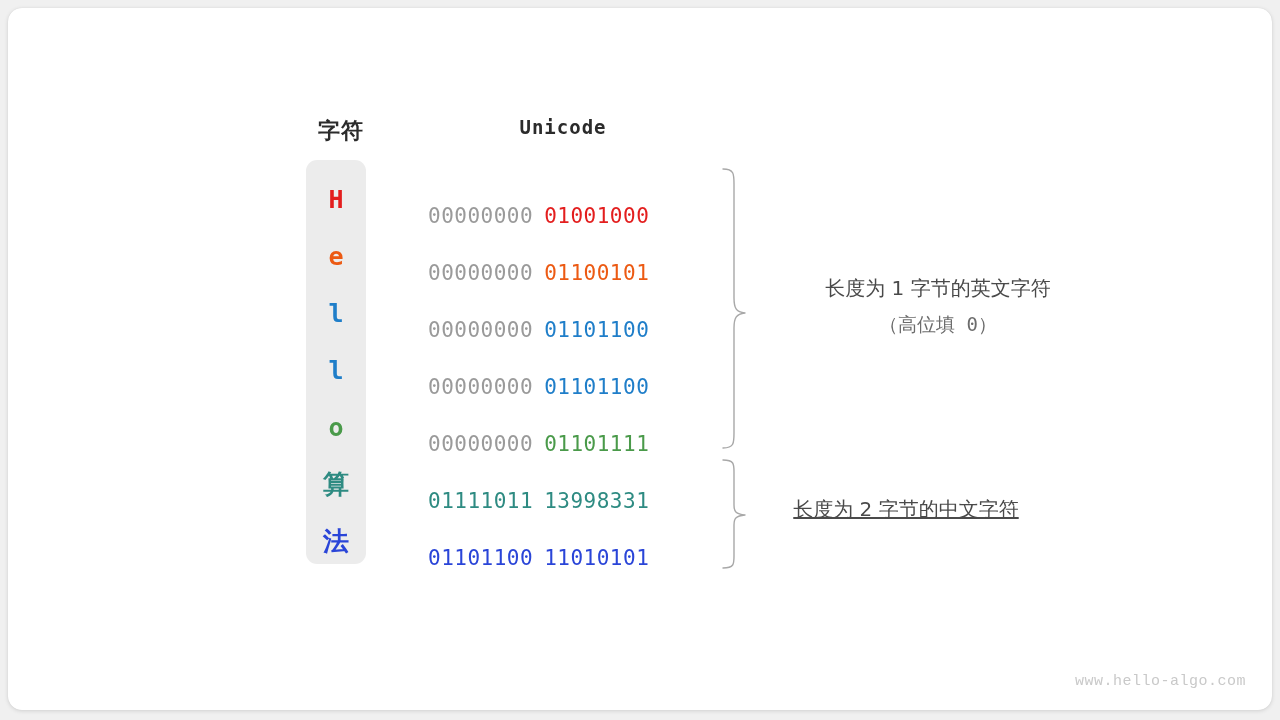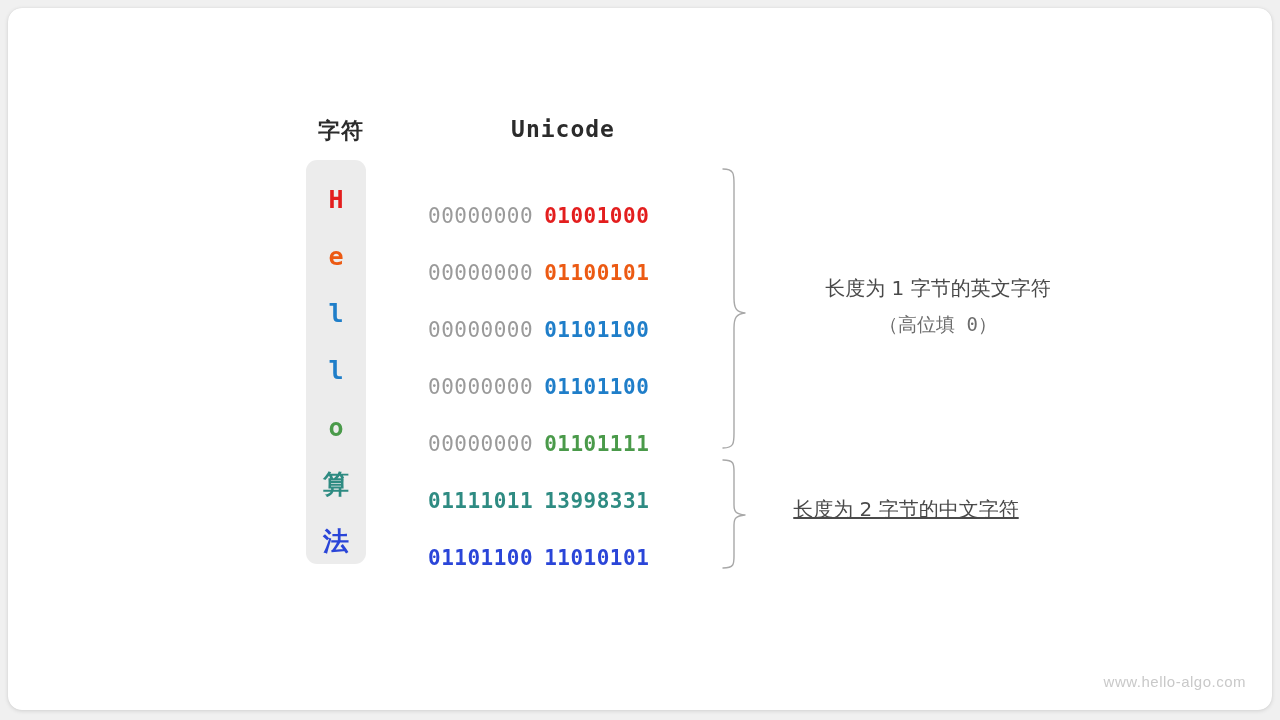--- a/index.html
+++ b/index.html
@@ -50,21 +50,21 @@
     text-align: center;
     font-size: 22px;
     letter-spacing: 1px;
   }
   .hdr-unicode {
     left: 420px;
     top: 108px;
     width: 270px;
     text-align: center;
     font-family: "DejaVu Sans Mono", "Liberation Mono", monospace;
-    font-size: 23px;
+    font-size: 19px;
     letter-spacing: 1px;
   }
 
   
   .char-col {
     position: absolute;
     left: 298px;
     top: 152px;
     width: 60px;
     height: 404px;
@@ -111,21 +111,21 @@
     font-family: "DejaVu Sans Mono", "Liberation Mono", monospace;
     font-size: 21px;
     letter-spacing: 0.5px;
     white-space: pre;
   }
   .byte-hi {
     color: #9a9a9a;
     font-weight: normal;
   }
   .byte-lo {
-    font-weight: bold;
+    font-weight: normal;
   }
   .byte-sep { width: 11px; display: inline-block; }
 
   
   .brace-svg {
     position: absolute;
     left: 706px;
     top: 150px;
     width: 50px;
     height: 420px;
@@ -158,21 +158,21 @@
     line-height: 30px;
     text-decoration: underline;
   }
 
   
   .watermark {
     position: absolute;
     right: 26px;
     bottom: 22px;
     color: #c9c9c9;
-    font-family: Liberation Sans, sans-serif;
+    font-family: Liberation Mono, monospace;
     font-size: 15px;
     letter-spacing: 0.5px;
   }
 </style>
 </head>
 <body>
 
 <div class="card">
   <div class="figure">
 

